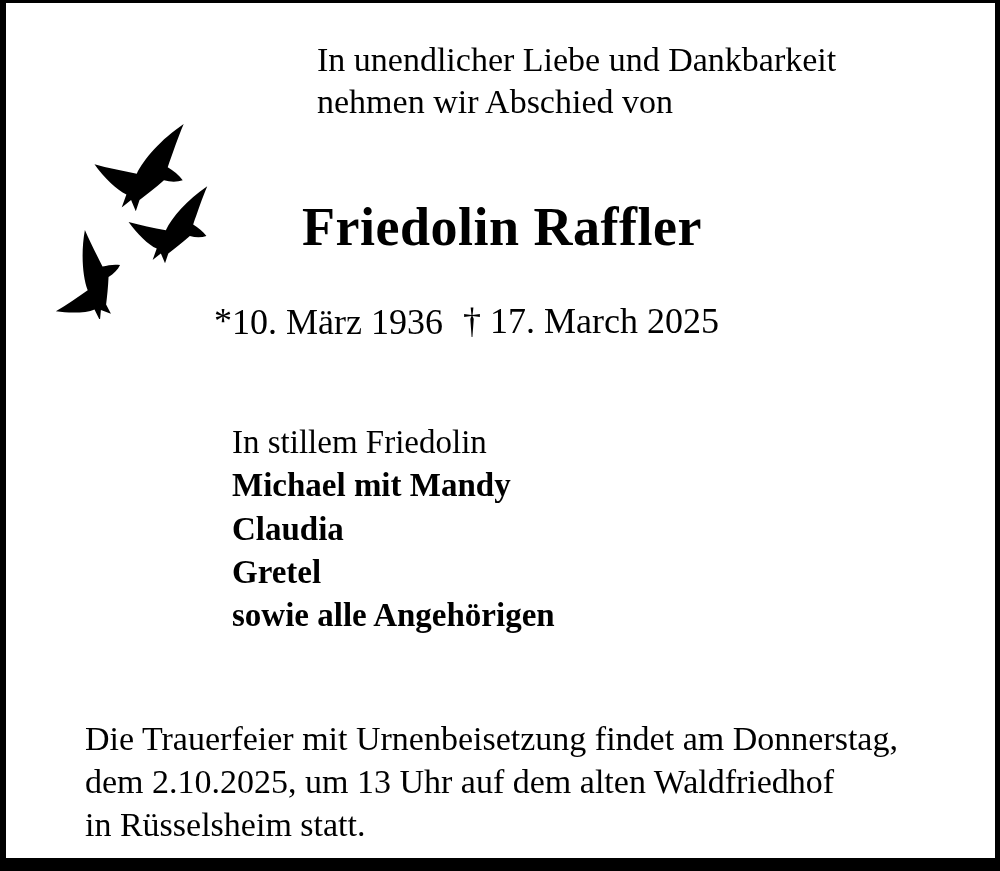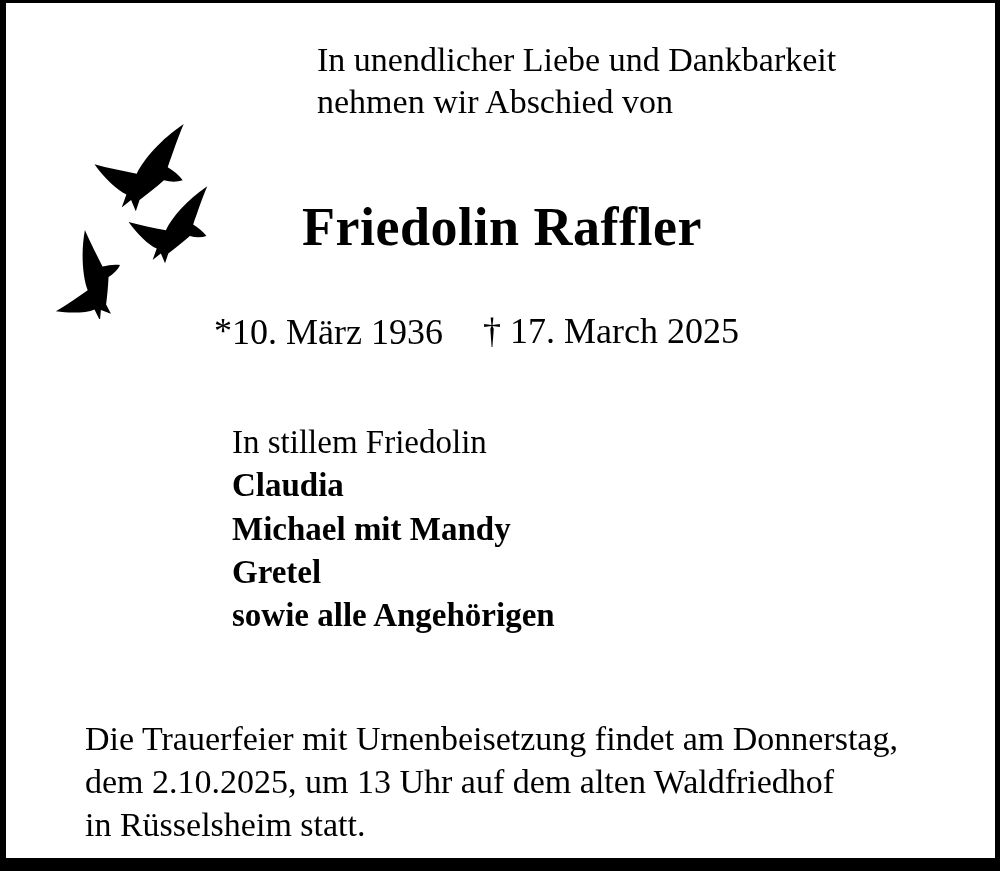--- a/index.html
+++ b/index.html
@@ -31,23 +31,23 @@
   .deceased-name {
     position: absolute;
     left: 296px; top: 196px;
     font-size: 54px; line-height: 56px;
     font-weight: bold;
     letter-spacing: 0.5px;
     white-space: nowrap;
   }
   .dates {
     position: absolute;
-    left: 208px; top: 302px;
+    left: 208px; top: 292px;
     font-size: 36px; line-height: 52px;
-    display: flex; gap: 40px;
+    display: flex; gap: 20px;
     white-space: nowrap;
   }
   .date-group { display: inline-block; }
   .birth-symbol { vertical-align: 1px; }
   .mourners {
     position: absolute;
     left: 226px; top: 418px;
     font-size: 33px; line-height: 43.3px;
     white-space: nowrap;
   }
@@ -82,22 +82,22 @@
 
   <div class="deceased-name">Friedolin Raffler</div>
 
   <div class="dates">
     <span class="date-group"><span class="birth-symbol">*</span><span>10. März 1936</span></span>
     <span class="date-group"><span>†</span> <span>17. March 2025</span></span>
   </div>
 
   <div class="mourners">
     <div>In stillem Friedolin</div>
+    <div class="bold-line">Michael mit Mandy</div>
     <div class="bold-line">Claudia</div>
-    <div class="bold-line">Michael mit Mandy</div>
     <div class="bold-line">Gretel</div>
     <div class="bold-line">sowie alle Angehörigen</div>
   </div>
 
   <div class="funeral">
     <div>Die Trauerfeier mit Urnenbeisetzung findet am Donnerstag,</div>
     <div>dem 2.10.2025, um 13 Uhr auf dem alten Waldfriedhof</div>
     <div>in Rüsselsheim statt.</div>
   </div>
 

